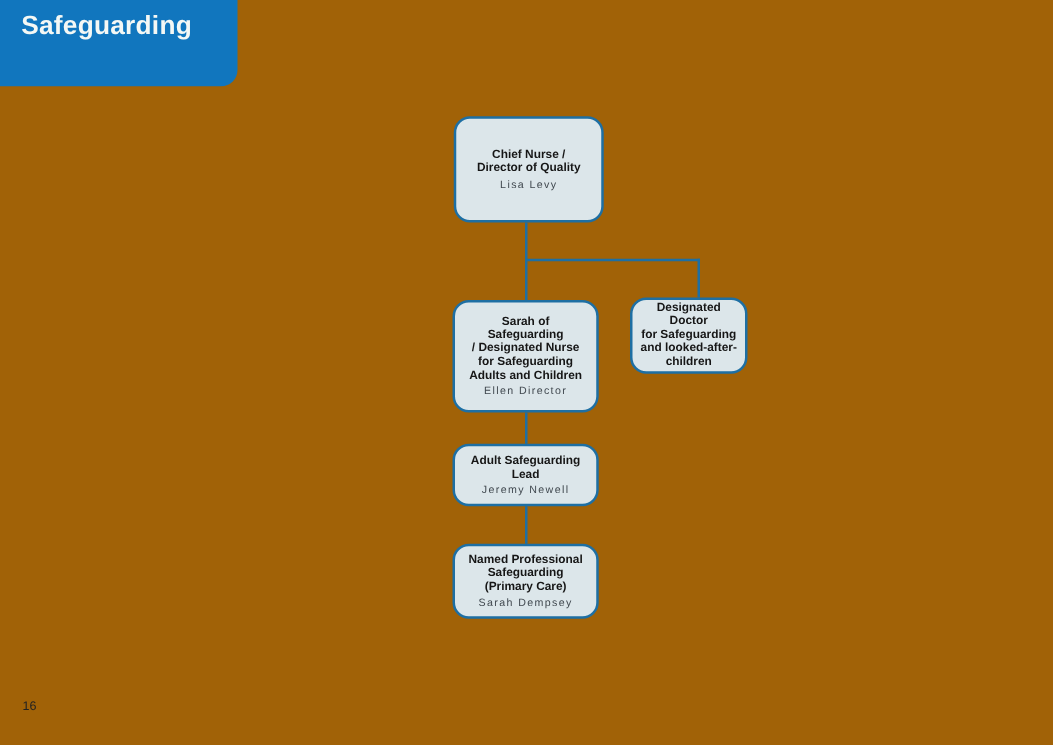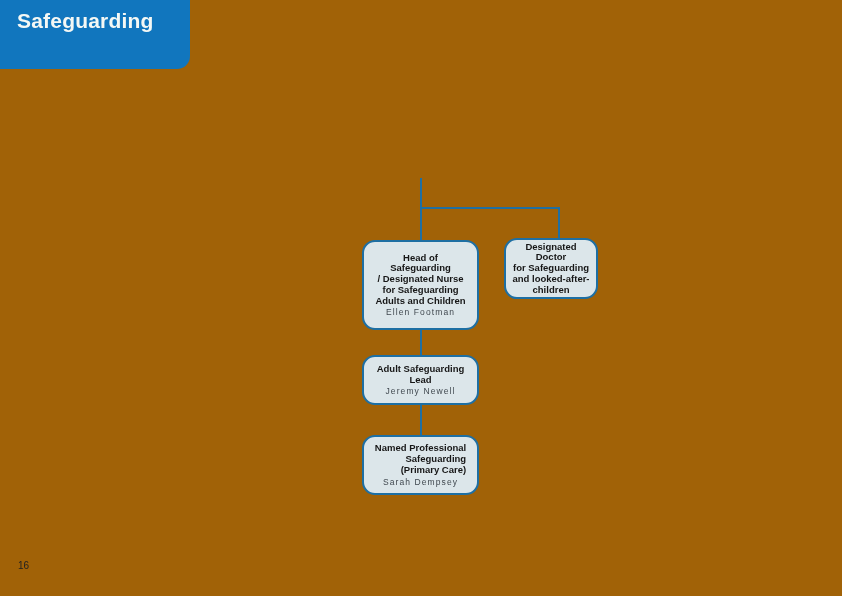--- a/index.html
+++ b/index.html
@@ -64,21 +64,21 @@
     font-size: 8.5px;
     line-height: 10px;
     letter-spacing: 1.1px;
     margin-top: 1px;
   }
 
   #node-chief      { left: 363px; top: 93px;  width: 120px; height: 85px; }
   #node-head       { left: 362px; top: 240px; width: 117px; height: 90px; }
   #node-doctor     { left: 504px; top: 238px; width: 94px; height: 61px; border-width: 2.5px; }
   #node-adult-lead { left: 362px; top: 355px; width: 117px; height: 50px; align-items: center; }
-  #node-named-prof { left: 362px; top: 435px; width: 117px; height: 60px; text-align: right; }
+  #node-named-prof { left: 362px; top: 435px; width: 117px; height: 60px; }
 
   
   .connector {
     position: absolute;
     background: #1E6FA3;
   }
   #conn-v1 { left: 420px; top: 178px; width: 2px;   height: 62px; }
   #conn-h1 { left: 420px; top: 207px; width: 140px; height: 2px;  }
   #conn-v2 { left: 558px; top: 207px; width: 2px;   height: 31px; }
   #conn-v3 { left: 420px; top: 330px; width: 2px;   height: 25px; }
@@ -101,28 +101,33 @@
   <div class="header-tab">
     <h1>Safeguarding</h1>
   </div>
 
   <div class="connector" id="conn-v1"></div>
   <div class="connector" id="conn-h1"></div>
   <div class="connector" id="conn-v2"></div>
   <div class="connector" id="conn-v3"></div>
   <div class="connector" id="conn-v4"></div>
 
+  <div class="node" id="node-chief">
+    <div class="node-title">Chief Nurse /
+Director of Quality</div>
+    <div class="node-name">Lisa Levy</div>
+  </div>
 
   <div class="node" id="node-head">
-    <div class="node-title">Head of
+    <div class="node-title">Sarah of
 Safeguarding
 / Designated Nurse
 for Safeguarding
 Adults and Children</div>
-    <div class="node-name">Ellen Footman</div>
+    <div class="node-name">Ellen Director</div>
   </div>
 
   <div class="node" id="node-doctor">
     <div class="node-title">Designated Doctor
 for Safeguarding
 and looked-after-
 children</div>
   </div>
 
   <div class="node" id="node-adult-lead">

